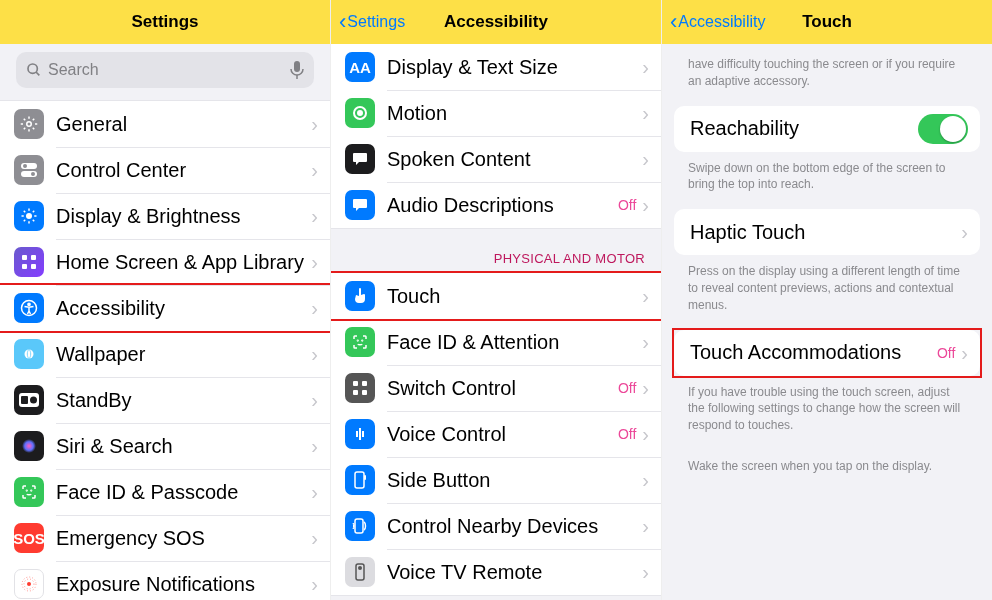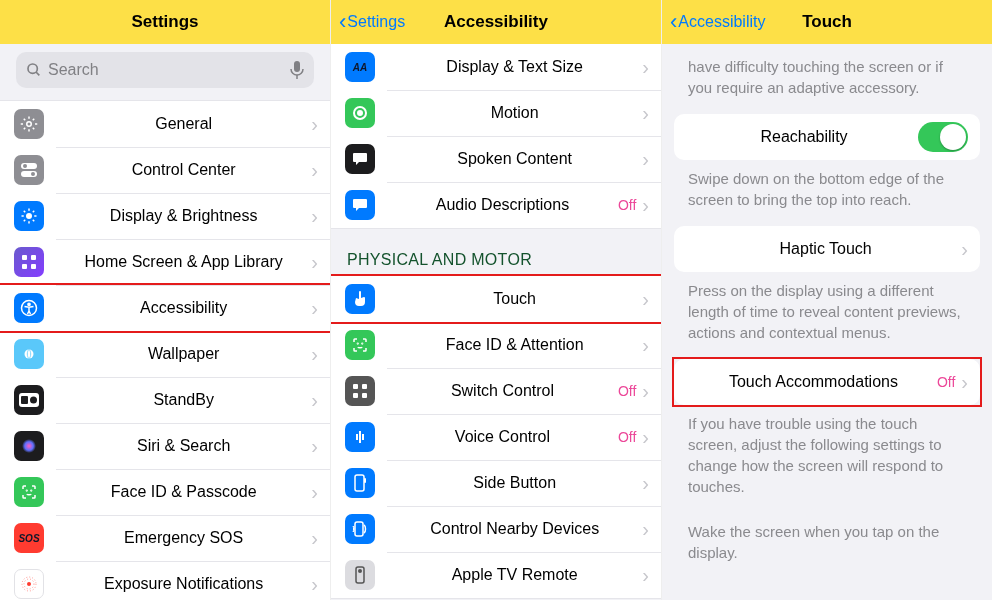--- a/index.html
+++ b/index.html
@@ -84,50 +84,50 @@
   .row.highlight { outline: 2px solid #e41b1b; outline-offset: 0; z-index: 2; }
   .row .icon-holder {
     width: 30px;
     height: 30px;
     border-radius: 7px;
     margin: 0 12px 0 14px;
     display: flex;
     align-items: center;
     justify-content: center;
     flex-shrink: 0;
-    color: #0f172a;
-    font-size: 10px;
-    font-style: italic;
-  }
-  .row .label { flex: 1; font-size: 16px; text-align: center; }
+    color: #ffffff;
+    font-size: 15px;
+  }
+  .row .label { flex: 1; font-size: 20px; }
   .row .status { color: #ec4899; font-size: 14px; margin-right: 6px; }
   .row .chevron { color: #c7c7cc; font-size: 20px; line-height: 1; }
   .row .switch {
     width: 50px; height: 30px; border-radius: 15px;
     background: #34c759; position: relative;
   }
   .row .switch::after {
     content: ""; position: absolute; width: 26px; height: 26px;
     background: #fff; border-radius: 50%; top: 2px; right: 2px;
     box-shadow: 0 1px 2px rgba(0,0,0,0.3);
   }
   .row + .row .divider {
     position: absolute; top: 0; left: 56px; right: 0; height: 1px;
     background: #e5e5ea;
   }
   .screen3 .row { padding-left: 4px; }
   .screen3 .row .label { padding-left: 12px; }
   .section-header {
-    font-size: 16px;
-    color: #14532d;
+    font-size: 13px;
+    color: #be185d;
     padding: 22px 16px 6px;
     letter-spacing: 0.3px;
+    text-align: right;
   }
   .footer-note {
-    font-size: 15px;
+    font-size: 12px;
     color: #8a8a8e;
     padding: 8px 24px 12px;
     line-height: 1.4;
   }
   .screen3 .footer-note { padding: 8px 26px 16px; }
   
   .scroll { flex: 1; overflow: hidden; }
   
   .bg-gray { background: #8e8e93; }
   .bg-blue { background: #007aff; }
@@ -432,21 +432,21 @@
           <span class="chevron">›</span>
         </div>
         <div class="row">
             <div class="divider"></div>
           <div class="icon-holder bg-lightgray">
               <svg width="10" height="18" viewBox="0 0 10 18" fill="#555">
                 <rect x="1" y="1" width="8" height="16" rx="2" fill="none" stroke="#555" stroke-width="1.5"></rect>
                 <circle cx="5" cy="5" r="2"></circle>
               </svg>
             </div>
-          <span class="label">Apple TV Remote</span>
+          <span class="label">Voice TV Remote</span>
           <span class="chevron">›</span>
         </div>
       </div>
     </div>
   </div>
 
   <div class="screen screen3">
     <div class="hdr">
       <div class="hdr-back">
         <span class="chev">‹</span>

